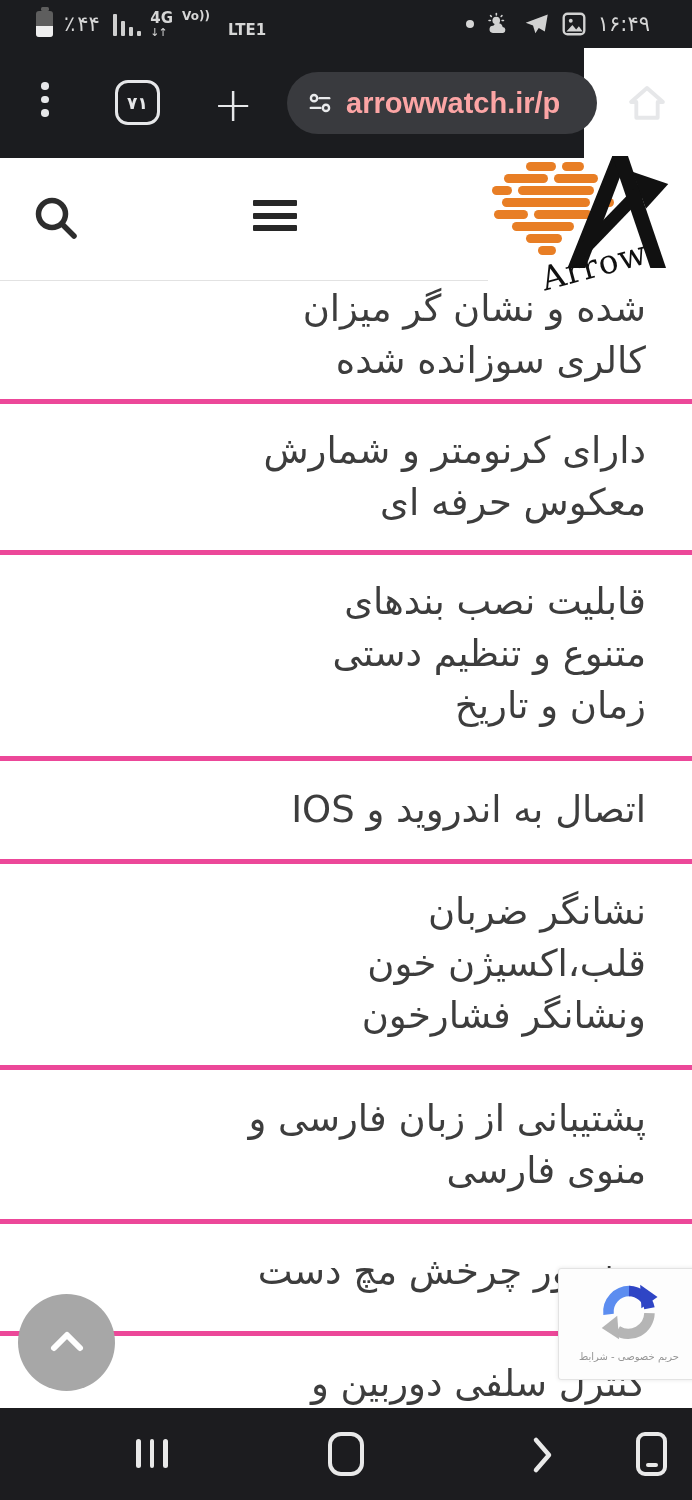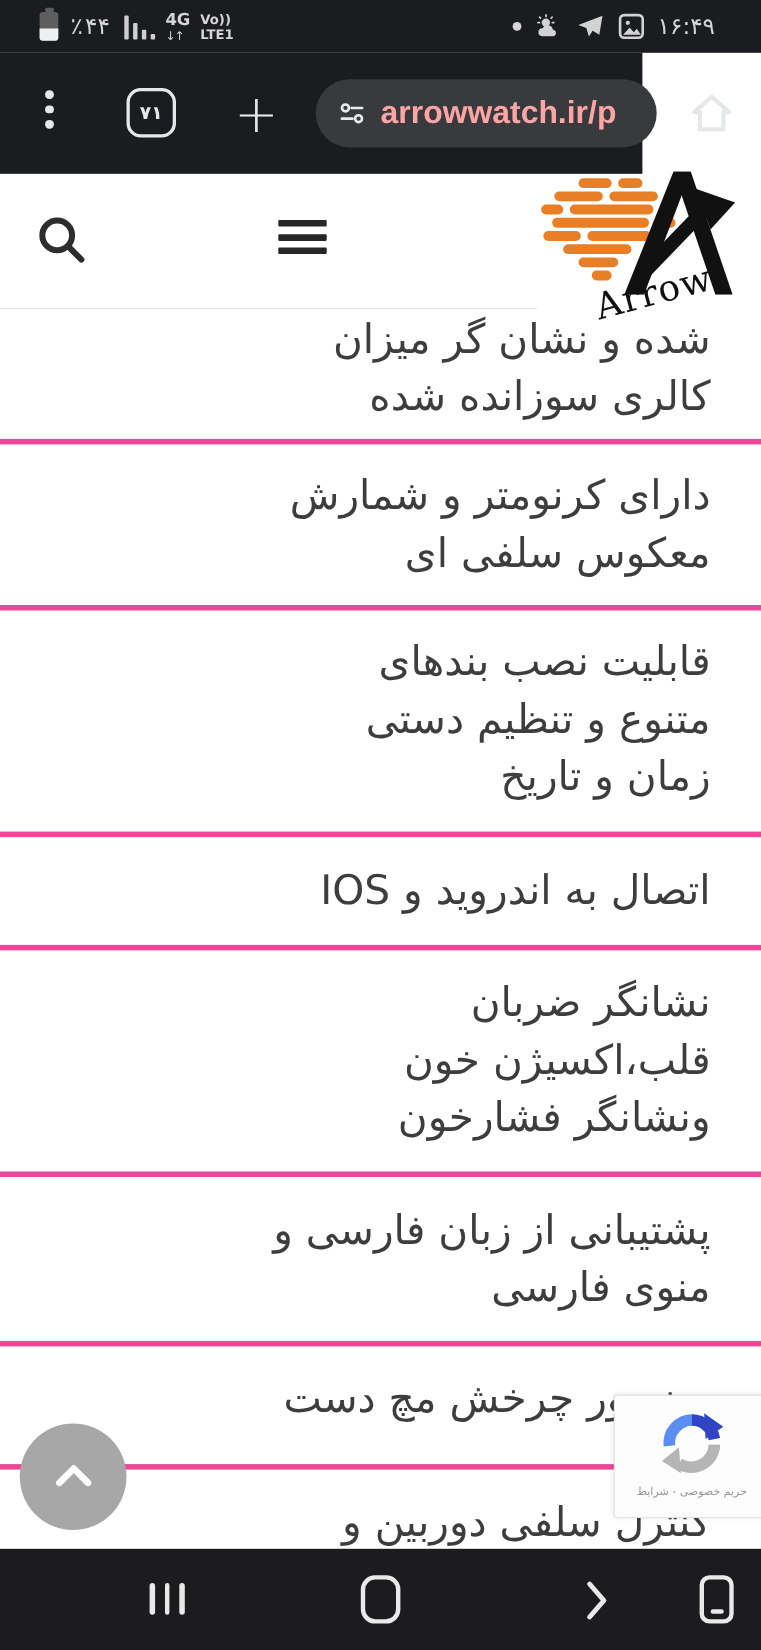--- a/index.html
+++ b/index.html
@@ -14,21 +14,21 @@
   .battery{position:relative;width:17px;height:26px;background:#5e5e5e;border-radius:3px;margin-right:2px;}
   .battery:before{content:"";position:absolute;top:-4px;left:4.5px;width:8px;height:4px;background:#5e5e5e;border-radius:1.5px;}
   .battery .level{position:absolute;bottom:0;left:0;width:100%;height:44%;background:#efefef;border-radius:0 0 3px 3px;}
   .pct{font-size:21px;letter-spacing:1px;display:flex;gap:2px;}
   .sigbars{display:flex;align-items:flex-end;gap:3.5px;height:23px;margin-left:4px;}
   .sigbars i{display:block;width:4.5px;background:#cfcfcf;border-radius:1px;}
   .sigbars .b1{height:22px;} .sigbars .b2{height:15px;} .sigbars .b3{height:9px;} .sigbars .b4{height:4.5px;}
   .stack{display:flex;flex-direction:column;align-items:flex-start;line-height:1;gap:1px;}
   .net-type{font-size:15px;font-weight:bold;}
   .net-arrows{font-size:11px;letter-spacing:-1px;}
-  .volte1{font-size:12px;font-weight:bold;} .volte2{font-size:12px;font-weight:bold;}
+  .volte1{font-size:12px;font-weight:bold;} .volte2{font-size:15px;font-weight:bold;margin-left:46px;}
   .notif-dot{width:8px;height:8px;border-radius:50%;background:#d6d6d6;}
   .time{font-size:21px;letter-spacing:1px;}
   .sb-ic{display:block;}
 
   
   .browser-bar{position:absolute;left:0;top:48px;width:584px;height:110px;background:#1b1c1f;z-index:30;}
   .kebab{position:absolute;left:41px;top:34px;display:flex;flex-direction:column;gap:6px;}
   .kebab i{width:7.5px;height:7.5px;border-radius:50%;background:#e6e7e9;display:block;}
   .tabbox{position:absolute;left:115px;top:32px;width:45px;height:45px;border:3.5px solid #e6e7e9;
           border-radius:13px;display:flex;align-items:center;justify-content:center;box-sizing:border-box;}
@@ -215,21 +215,21 @@
         <polygon points="62,14 94,25 74,47"></polygon>
       </g>
     </svg>
     <span class="logo-word">Arrow</span>
   </div>
 
   <div class="features">
     <div class="feature f1">شده و نشان گر میزان
 کالری سوزانده شده</div>
     <div class="feature f2">دارای کرنومتر و شمارش
-معکوس سلفی ای</div>
+معکوس حرفه ای</div>
     <div class="feature f3">قابلیت نصب بندهای
 متنوع و تنظیم دستی
 زمان و تاریخ</div>
     <div class="feature f4">اتصال به اندروید و IOS</div>
     <div class="feature f5">نشانگر ضربان
 قلب،اکسیژن خون
 ونشانگر فشارخون</div>
     <div class="feature f6">پشتیبانی از زبان فارسی و
 منوی فارسی</div>
     <div class="feature f7">سنسور چرخش مچ دست</div>

